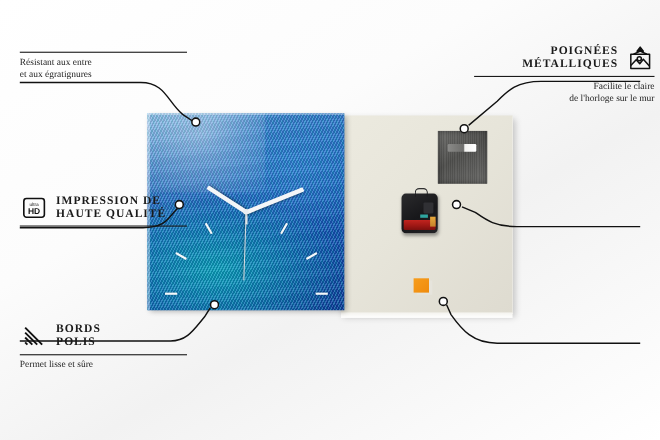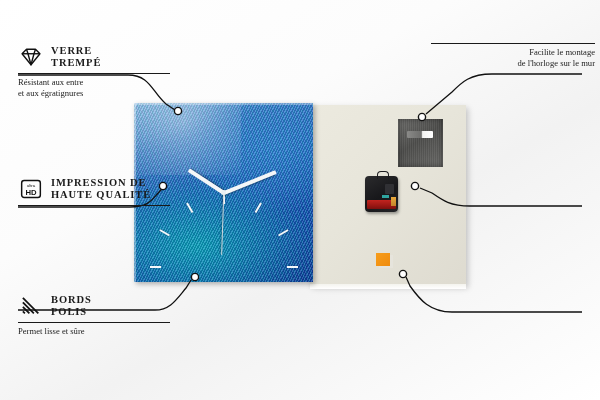--- a/index.html
+++ b/index.html
@@ -283,33 +283,20 @@
       <circle cx="178" cy="111" r="3.6"></circle>
       <circle cx="163" cy="186" r="3.6"></circle>
       <circle cx="195" cy="277" r="3.6"></circle>
       <circle cx="422" cy="117" r="3.6"></circle>
       <circle cx="415" cy="186" r="3.6"></circle>
       <circle cx="403" cy="274" r="3.6"></circle>
     </g>
   </svg>
 
   <div class="callout left" id="co-verre">
-    <div class="head">
-      <span class="ico">
-        <svg viewBox="0 0 32 32">
-          <g fill="none" stroke="#111" stroke-width="1.7" stroke-linejoin="round">
-            <path d="M5 12 L10.5 6.5 L21.5 6.5 L27 12 L16 25.5 Z"></path>
-            <path d="M5 12 L27 12"></path>
-            <path d="M10.5 6.5 L12.3 12 L16 25.5 L19.7 12 L21.5 6.5"></path>
-          </g>
-        </svg>
-      </span>
-      <span class="title">VERRE
-TREMPÉ</span>
-    </div>
     <div class="rule"></div>
     <div class="desc">Résistant aux entre
 et aux égratignures</div>
   </div>
 
   <div class="callout left" id="co-impr">
     <div class="head">
       <span class="ico">
         <svg viewBox="0 0 32 32">
           <rect x="4.5" y="5.5" width="23" height="21" rx="3" ry="3" fill="none" stroke="#111" stroke-width="1.8"></rect>
@@ -336,20 +323,35 @@
         </svg>
       </span>
       <span class="title">BORDS
 POLIS</span>
     </div>
     <div class="rule"></div>
     <div class="desc">Permet lisse et sûre</div>
   </div>
 
   <div class="callout right" id="co-poign">
+    <div class="head">
+      <span class="title">POIGNÉES
+MÉTALLIQUES</span>
+      <span class="ico">
+        <svg viewBox="0 0 32 32">
+          <g fill="none" stroke="#111" stroke-width="1.7" stroke-linejoin="round">
+            <path d="M16 3.5 L12.5 8 L19.5 8 Z" fill="#111"></path>
+            <path d="M16 8 L8.5 11.5 M16 8 L23.5 11.5"></path>
+            <rect x="5.5" y="11.5" width="21" height="16"></rect>
+            <path d="M5.5 24 L11.5 17.5 L15.5 22 L19.5 17 L26.5 25"></path>
+            <circle cx="15" cy="16.5" r="2.3"></circle>
+          </g>
+        </svg>
+      </span>
+    </div>
     <div class="rule"></div>
-    <div class="desc">Facilite le montage
+    <div class="desc">Facilite le claire
 de l'horloge sur le mur</div>
   </div>
 
 
 
 </div>
 
 </body></html>

